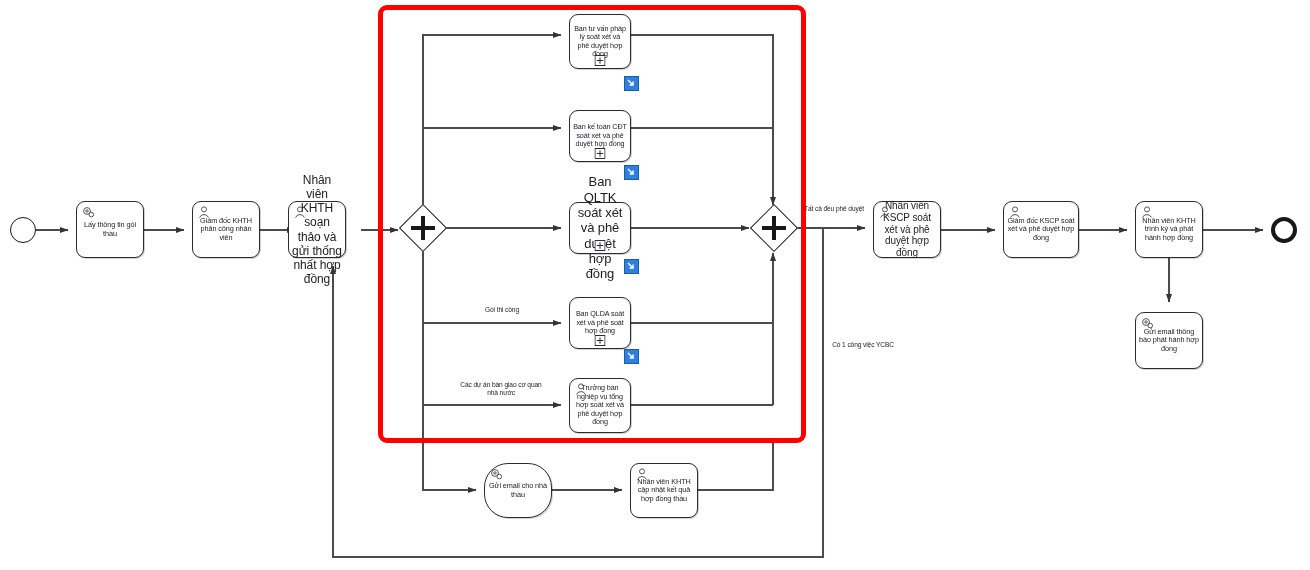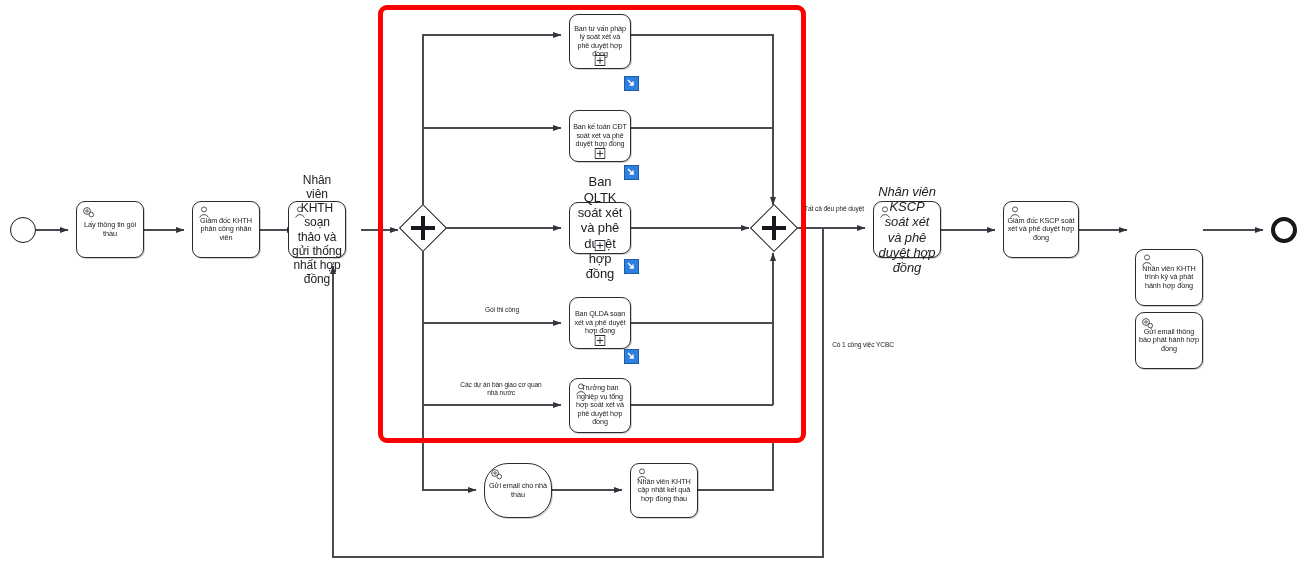--- a/index.html
+++ b/index.html
@@ -217,21 +217,21 @@
       <path d="M5.5,2.3 V8.7 M2.3,5.5 H8.7" stroke="#2b2b33" stroke-width="1"></path>
     </svg>
   </div>
   <span class="badge" style="left:624px;top:259px;">
     <svg viewBox="0 0 11 11" width="11" height="11">
         <path d="M3,3 L8,8 M8,4.6 L8,8 L4.6,8" stroke="#fff" stroke-width="1.5" fill="none"></path>
       </svg>
   </span>
 
   <div class="task" style="left:569px;top:297px;width:62px;height:52px;font-size:7.2px;">
-    <span class="label">Ban QLDA soạn xét và phê duyệt hợp đồng</span>
+    <span class="label">Ban QLDA soát xét và phê soát hợp đồng</span>
     <svg class="marker-sub" viewBox="0 0 11 11">
       <rect x="0.5" y="0.5" width="10" height="10" fill="#fff" stroke="#2b2b33" stroke-width="1"></rect>
       <path d="M5.5,2.3 V8.7 M2.3,5.5 H8.7" stroke="#2b2b33" stroke-width="1"></path>
     </svg>
   </div>
   <span class="badge" style="left:624px;top:349px;">
     <svg viewBox="0 0 11 11" width="11" height="11">
         <path d="M3,3 L8,8 M8,4.6 L8,8 L4.6,8" stroke="#fff" stroke-width="1.5" fill="none"></path>
       </svg>
   </span>
@@ -260,41 +260,41 @@
   <div class="task" style="left:630px;top:463px;width:68px;height:55px;font-size:7.3px;">
     <svg class="tico" viewBox="0 0 16 15">
       <g fill="none" stroke="#555" stroke-width="1">
           <circle cx="7" cy="4.4" r="2.5"></circle>
           <path d="M2.6,12.6 a4.6,4.3 0 0 1 8.8,0"></path>
         </g>
     </svg>
     <span class="label">Nhân viên KHTH cập nhật kết quả hợp đồng thầu</span>
   </div>
 
-  <div class="task" style="left:873px;top:201px;width:68px;height:57px;font-size:13px;font-style:italic;">
+  <div class="task" style="left:873px;top:201px;width:68px;height:57px;font-size:10px;">
     <svg class="tico" viewBox="0 0 16 15">
       <g fill="none" stroke="#555" stroke-width="1">
           <circle cx="7" cy="4.4" r="2.5"></circle>
           <path d="M2.6,12.6 a4.6,4.3 0 0 1 8.8,0"></path>
         </g>
     </svg>
     <span class="label">Nhân viên KSCP soát xét và phê duyệt hợp đồng</span>
   </div>
 
   <div class="task" style="left:1003px;top:201px;width:76px;height:57px;font-size:7.3px;">
     <svg class="tico" viewBox="0 0 16 15">
       <g fill="none" stroke="#555" stroke-width="1">
           <circle cx="7" cy="4.4" r="2.5"></circle>
           <path d="M2.6,12.6 a4.6,4.3 0 0 1 8.8,0"></path>
         </g>
     </svg>
     <span class="label">Giám đốc KSCP soát xét và phê duyệt hợp đồng</span>
   </div>
 
-  <div class="task" style="left:1135px;top:201px;width:68px;height:57px;font-size:7.3px;margin-top:48px;">
+  <div class="task" style="left:1135px;top:201px;width:68px;height:57px;font-size:7.3px;">
     <svg class="tico" viewBox="0 0 16 15">
       <g fill="none" stroke="#555" stroke-width="1">
           <circle cx="7" cy="4.4" r="2.5"></circle>
           <path d="M2.6,12.6 a4.6,4.3 0 0 1 8.8,0"></path>
         </g>
     </svg>
     <span class="label">Nhân viên KHTH trình ký và phát hành hợp đồng</span>
   </div>
 
   <div class="task" style="left:1135px;top:312px;width:68px;height:57px;font-size:7.3px;">

